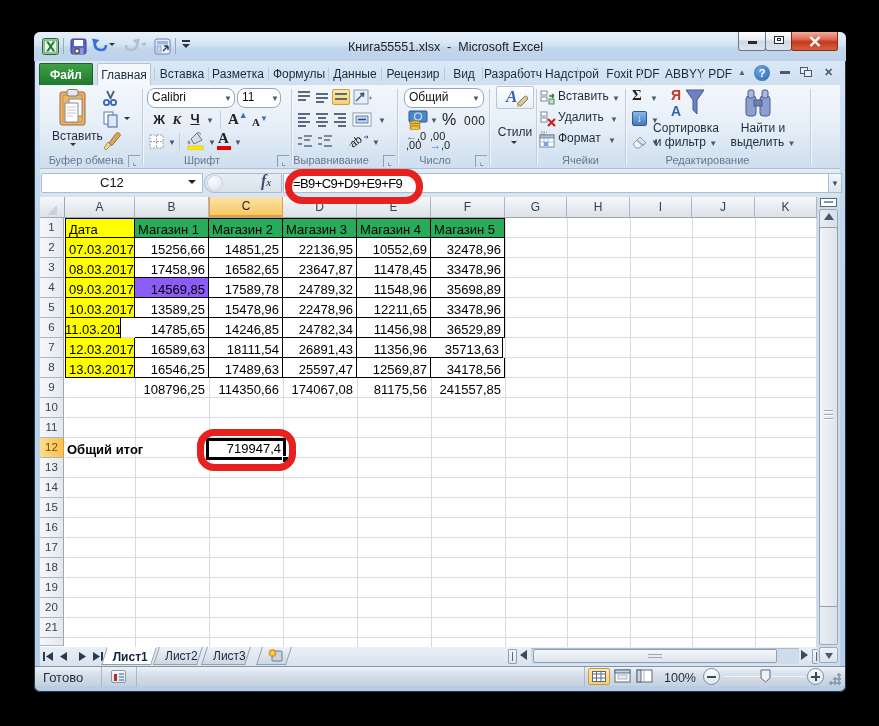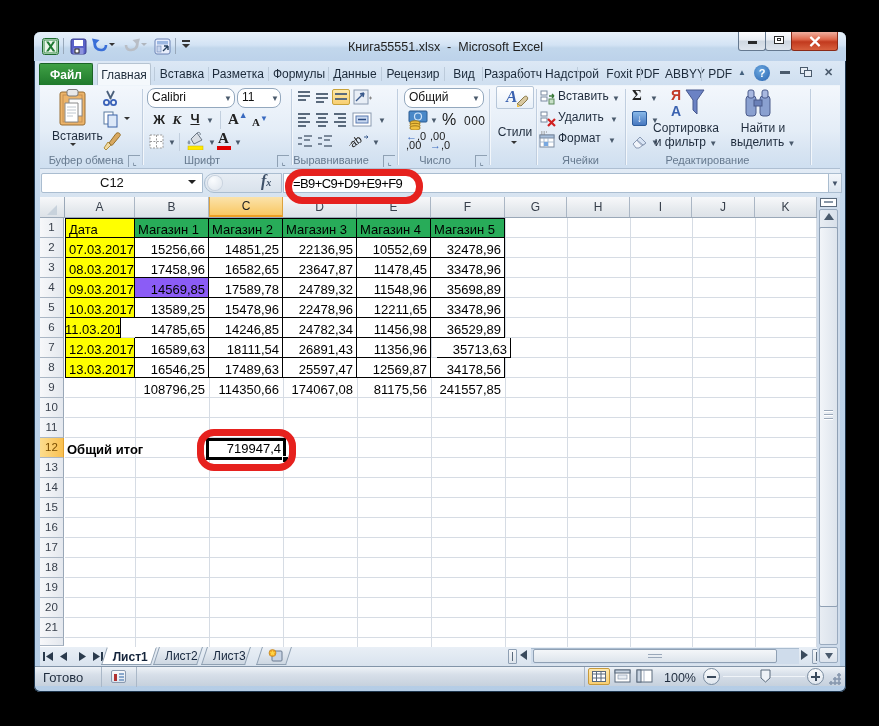--- a/index.html
+++ b/index.html
@@ -423,21 +423,21 @@
    <div class="cell num" style="left:95px;top:121px;width:74px;height:20px;background:#fff;box-shadow:inset -1px 0 0 #000,inset 0 -1px 0 #000;padding:4px 4px 0 0">14785,65</div>
    <div class="cell num" style="left:169px;top:121px;width:74px;height:20px;background:#fff;box-shadow:inset -1px 0 0 #000,inset 0 -1px 0 #000;padding:4px 4px 0 0">14246,85</div>
    <div class="cell num" style="left:243px;top:121px;width:74px;height:20px;background:#fff;box-shadow:inset -1px 0 0 #000,inset 0 -1px 0 #000;padding:4px 4px 0 0">24782,34</div>
    <div class="cell num" style="left:317px;top:121px;width:74px;height:20px;background:#fff;box-shadow:inset -1px 0 0 #000,inset 0 -1px 0 #000;padding:4px 4px 0 0">11456,98</div>
    <div class="cell num" style="left:391px;top:121px;width:74px;height:20px;background:#fff;box-shadow:inset -1px 0 0 #000,inset 0 -1px 0 #000;padding:4px 4px 0 0">36529,89</div>
    <div class="cell" style="left:25px;top:141px;width:70px;height:20px;background:#ffff00;box-shadow:inset 1px 0 0 #000,inset -1px 0 0 #000,inset 0 -1px 0 #000;text-align:right;padding:4px 1px 0 0">12.03.2017</div>
    <div class="cell num" style="left:95px;top:141px;width:74px;height:20px;background:#fff;box-shadow:inset -1px 0 0 #000,inset 0 -1px 0 #000;padding:4px 4px 0 0">16589,63</div>
    <div class="cell num" style="left:169px;top:141px;width:74px;height:20px;background:#fff;box-shadow:inset -1px 0 0 #000,inset 0 -1px 0 #000;padding:4px 4px 0 0">18111,54</div>
    <div class="cell num" style="left:243px;top:141px;width:74px;height:20px;background:#fff;box-shadow:inset -1px 0 0 #000,inset 0 -1px 0 #000;padding:4px 4px 0 0">26891,43</div>
    <div class="cell num" style="left:317px;top:141px;width:74px;height:20px;background:#fff;box-shadow:inset -1px 0 0 #000,inset 0 -1px 0 #000;padding:4px 4px 0 0">11356,96</div>
-   <div class="cell num" style="left:397px;top:141px;width:74px;height:20px;background:#fff;box-shadow:inset -1px 0 0 #000,inset 0 -1px 0 #000;padding:4px 4px 0 0">35713,63</div>
+   <div class="cell num" style="left:389px;top:141px;width:74px;height:20px;background:#fff;box-shadow:inset -1px 0 0 #000,inset 0 -1px 0 #000;padding:4px 4px 0 0">35713,63</div>
    <div class="cell" style="left:25px;top:161px;width:70px;height:20px;background:#ffff00;box-shadow:inset 1px 0 0 #000,inset -1px 0 0 #000,inset 0 -1px 0 #000;text-align:right;padding:4px 1px 0 0">13.03.2017</div>
    <div class="cell num" style="left:95px;top:161px;width:74px;height:20px;background:#fff;box-shadow:inset -1px 0 0 #000,inset 0 -1px 0 #000;padding:4px 4px 0 0">16546,25</div>
    <div class="cell num" style="left:169px;top:161px;width:74px;height:20px;background:#fff;box-shadow:inset -1px 0 0 #000,inset 0 -1px 0 #000;padding:4px 4px 0 0">17489,63</div>
    <div class="cell num" style="left:243px;top:161px;width:74px;height:20px;background:#fff;box-shadow:inset -1px 0 0 #000,inset 0 -1px 0 #000;padding:4px 4px 0 0">25597,47</div>
    <div class="cell num" style="left:317px;top:161px;width:74px;height:20px;background:#fff;box-shadow:inset -1px 0 0 #000,inset 0 -1px 0 #000;padding:4px 4px 0 0">12569,87</div>
    <div class="cell num" style="left:391px;top:161px;width:74px;height:20px;background:#fff;box-shadow:inset -1px 0 0 #000,inset 0 -1px 0 #000;padding:4px 4px 0 0">34178,56</div>
    <div class="cell num" style="left:95px;top:181px;width:74px;height:20px;padding:4px 4px 0 0">108796,25</div>
    <div class="cell num" style="left:169px;top:181px;width:74px;height:20px;padding:4px 4px 0 0">114350,66</div>
    <div class="cell num" style="left:243px;top:181px;width:74px;height:20px;padding:4px 4px 0 0">174067,08</div>
    <div class="cell num" style="left:317px;top:181px;width:74px;height:20px;padding:4px 4px 0 0">81175,56</div>

